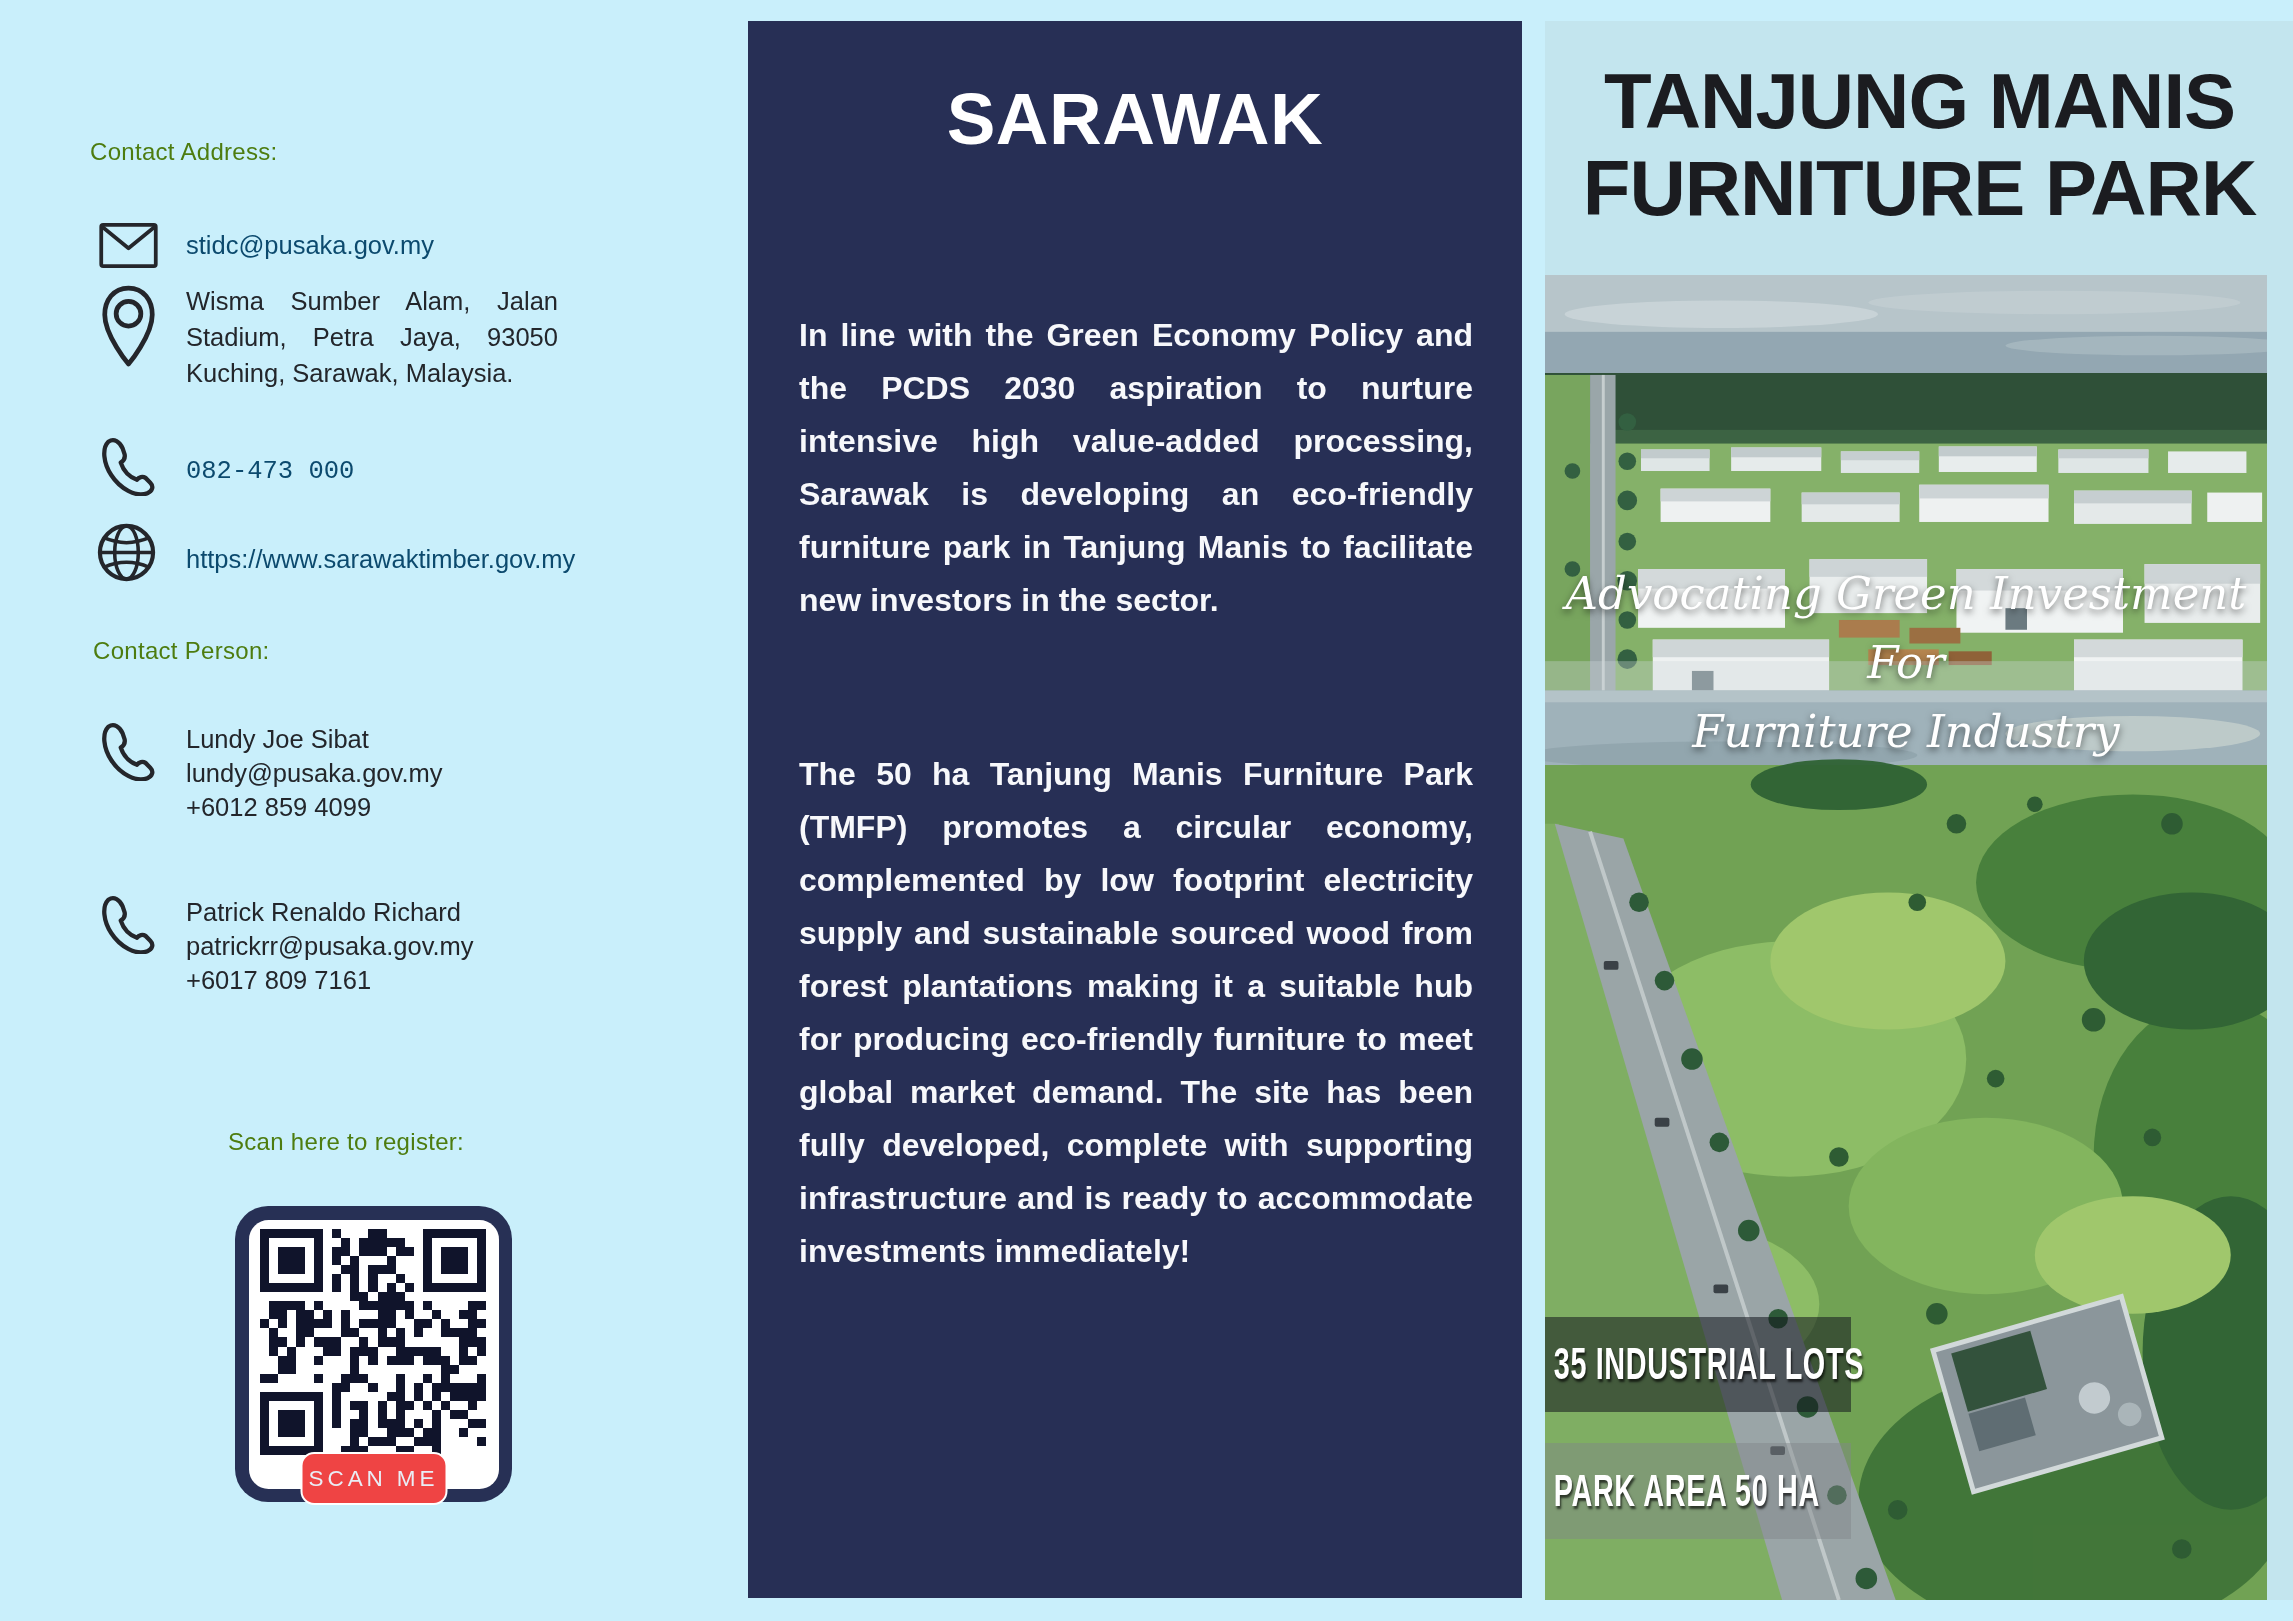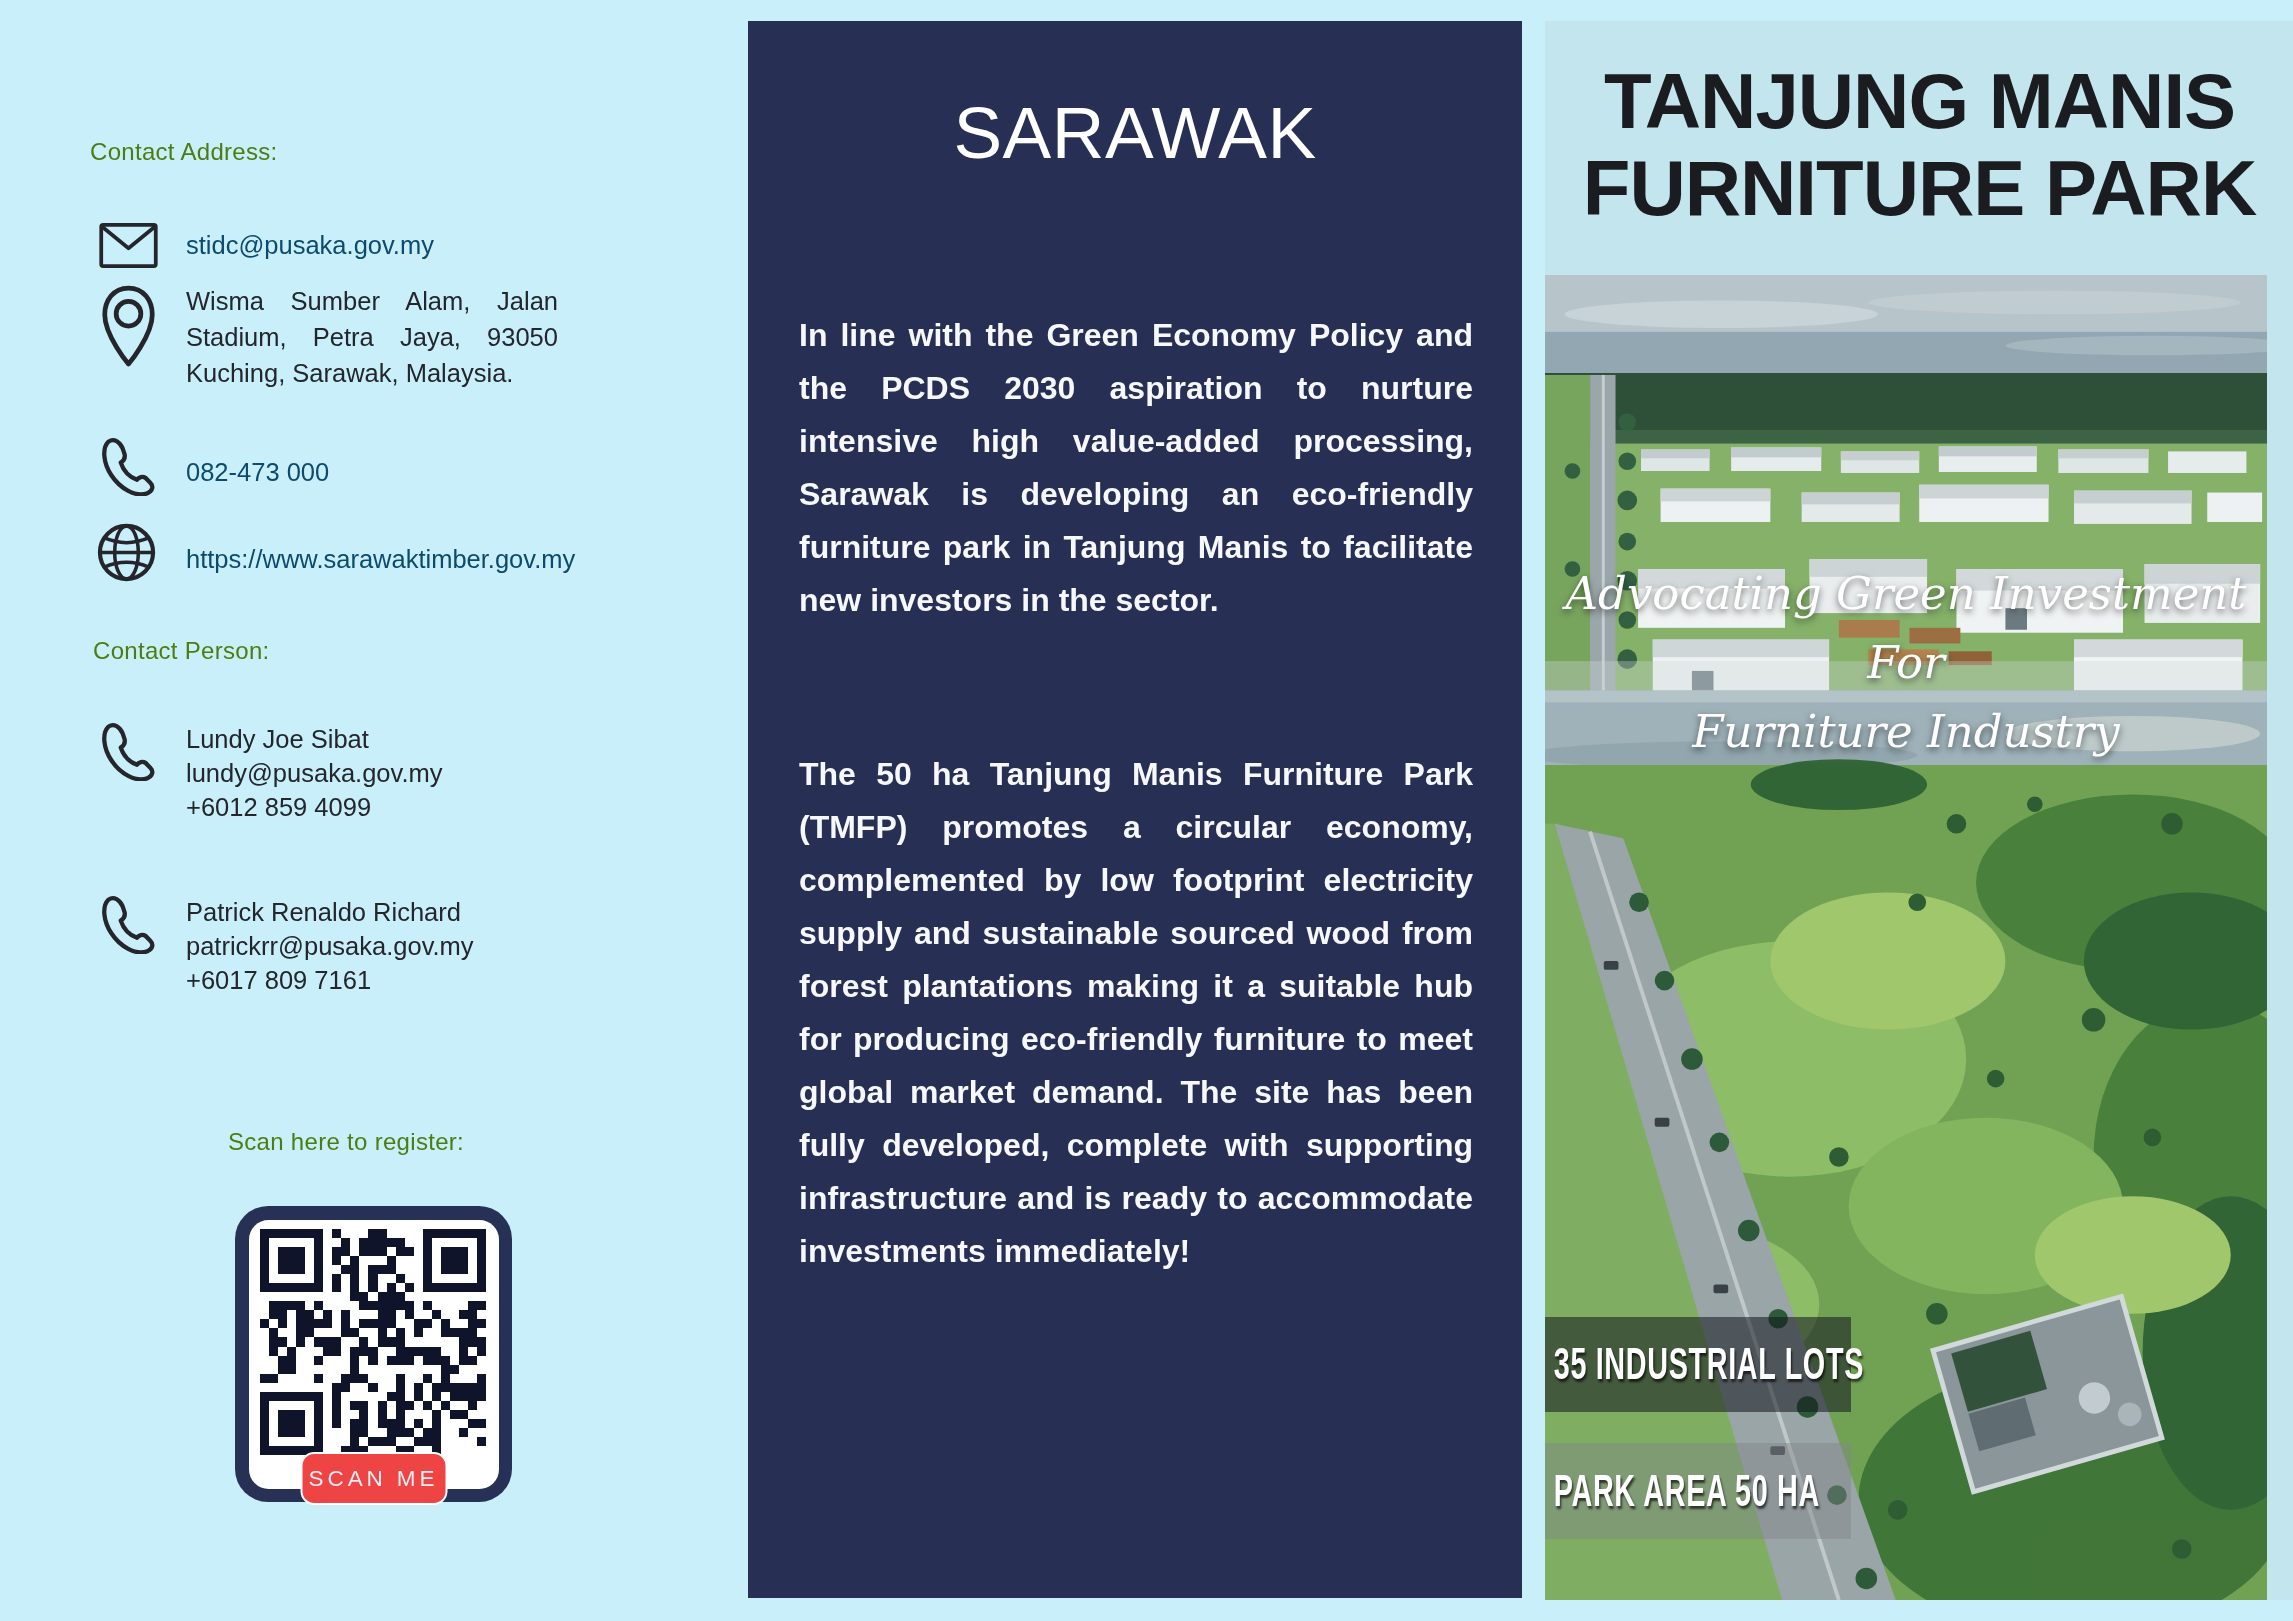--- a/index.html
+++ b/index.html
@@ -18,22 +18,22 @@
             background:#273055;border-radius:33px;}
   .qr-inner{position:absolute;left:13.7px;top:13.7px;width:250px;height:269px;
             background:#ffffff;border-radius:19.6px;}
   .qr-svg{position:absolute;left:11.8px;top:9.8px;width:226px;height:226px;}
   .scanme-pill{position:absolute;left:50%;transform:translateX(-50%);top:246px;width:147px;height:53px;
             background:#ef4444;border-radius:13.7px;display:flex;align-items:center;justify-content:center;
             color:#e9edf5;font-size:22.5px;letter-spacing:3.9px;border:2.9px solid #ffffff;box-sizing:border-box;}
 
   
   .middle-panel{position:absolute;left:748px;top:20.6px;width:774px;height:1577px;background:#272f55;}
-  .mp-title{position:absolute;top:63px;left:0;width:100%;text-align:center;color:#ffffff;
-            font-weight:normal;font-size:73px;line-height:98px;letter-spacing:0.5px;}
+  .mp-title{position:absolute;top:49px;left:0;width:100%;text-align:center;color:#ffffff;
+            font-weight:bold;font-size:73px;line-height:98px;letter-spacing:0.5px;}
   .mp-p{position:absolute;left:51px;width:674px;color:#f7f8fb;font-weight:bold;
         font-size:32px;line-height:53px;text-align:justify;}
   .mp-p1{top:288px;}
   .mp-p2{top:727px;}
 
   
   .right-panel{position:absolute;left:1545px;top:20.6px;width:749px;height:1579px;background:#c3e5ee;}
   .rp-title{position:absolute;top:37px;left:0;width:749px;text-align:center;font-weight:bold;
             font-size:78px;line-height:87px;letter-spacing:-1px;color:#1b1c20;}
   .photo{position:absolute;left:0;top:254px;width:722px;height:1325px;overflow:hidden;background:#71a254;}
@@ -71,21 +71,21 @@
         <circle cx="30" cy="31" r="13" fill="none" stroke="#24262b" stroke-width="5"></circle>
       </svg>
     </div>
     <div class="lp-block lp-address" style="left:186px;top:283px;">Wisma Sumber Alam, Jalan Stadium, Petra Jaya, 93050 Kuching, Sarawak, Malaysia.</div>
 
     <div class="lp-icon" style="left:95px;top:435px;">
       <svg width="61" height="61" viewBox="0 0 64 64">
         <path d="M14 7 C20 3 26 7 29 14 L31 20 C32 24 30 27 27 29 C30 38 36 44 44 47 C46 44 50 43 53 45 L58 50 C62 54 60 59 55 61 C43 66 26 56 17 42 C9 30 7 14 14 7 Z" fill="none" stroke="#24262b" stroke-width="4.5" stroke-linejoin="round"></path>
       </svg>
     </div>
-    <div class="lp-text" style="left:186px;top:455px;">082-473 000</div>
+    <div class="lp-text" style="left:186px;top:455px;font-family:Liberation Mono, monospace;">082-473 000</div>
 
     <div class="lp-icon" style="left:95px;top:521px;">
       <svg width="63" height="63" viewBox="0 0 64 64">
         <circle cx="32" cy="32" r="27" fill="none" stroke="#24262b" stroke-width="4.2"></circle>
         <ellipse cx="32" cy="32" rx="12" ry="27" fill="none" stroke="#24262b" stroke-width="3.6"></ellipse>
         <line x1="5" y1="32" x2="59" y2="32" stroke="#24262b" stroke-width="3.6"></line>
         <path d="M9 17 Q32 27 55 17" fill="none" stroke="#24262b" stroke-width="3.6"></path>
         <path d="M9 47 Q32 37 55 47" fill="none" stroke="#24262b" stroke-width="3.6"></path>
       </svg>
     </div>

